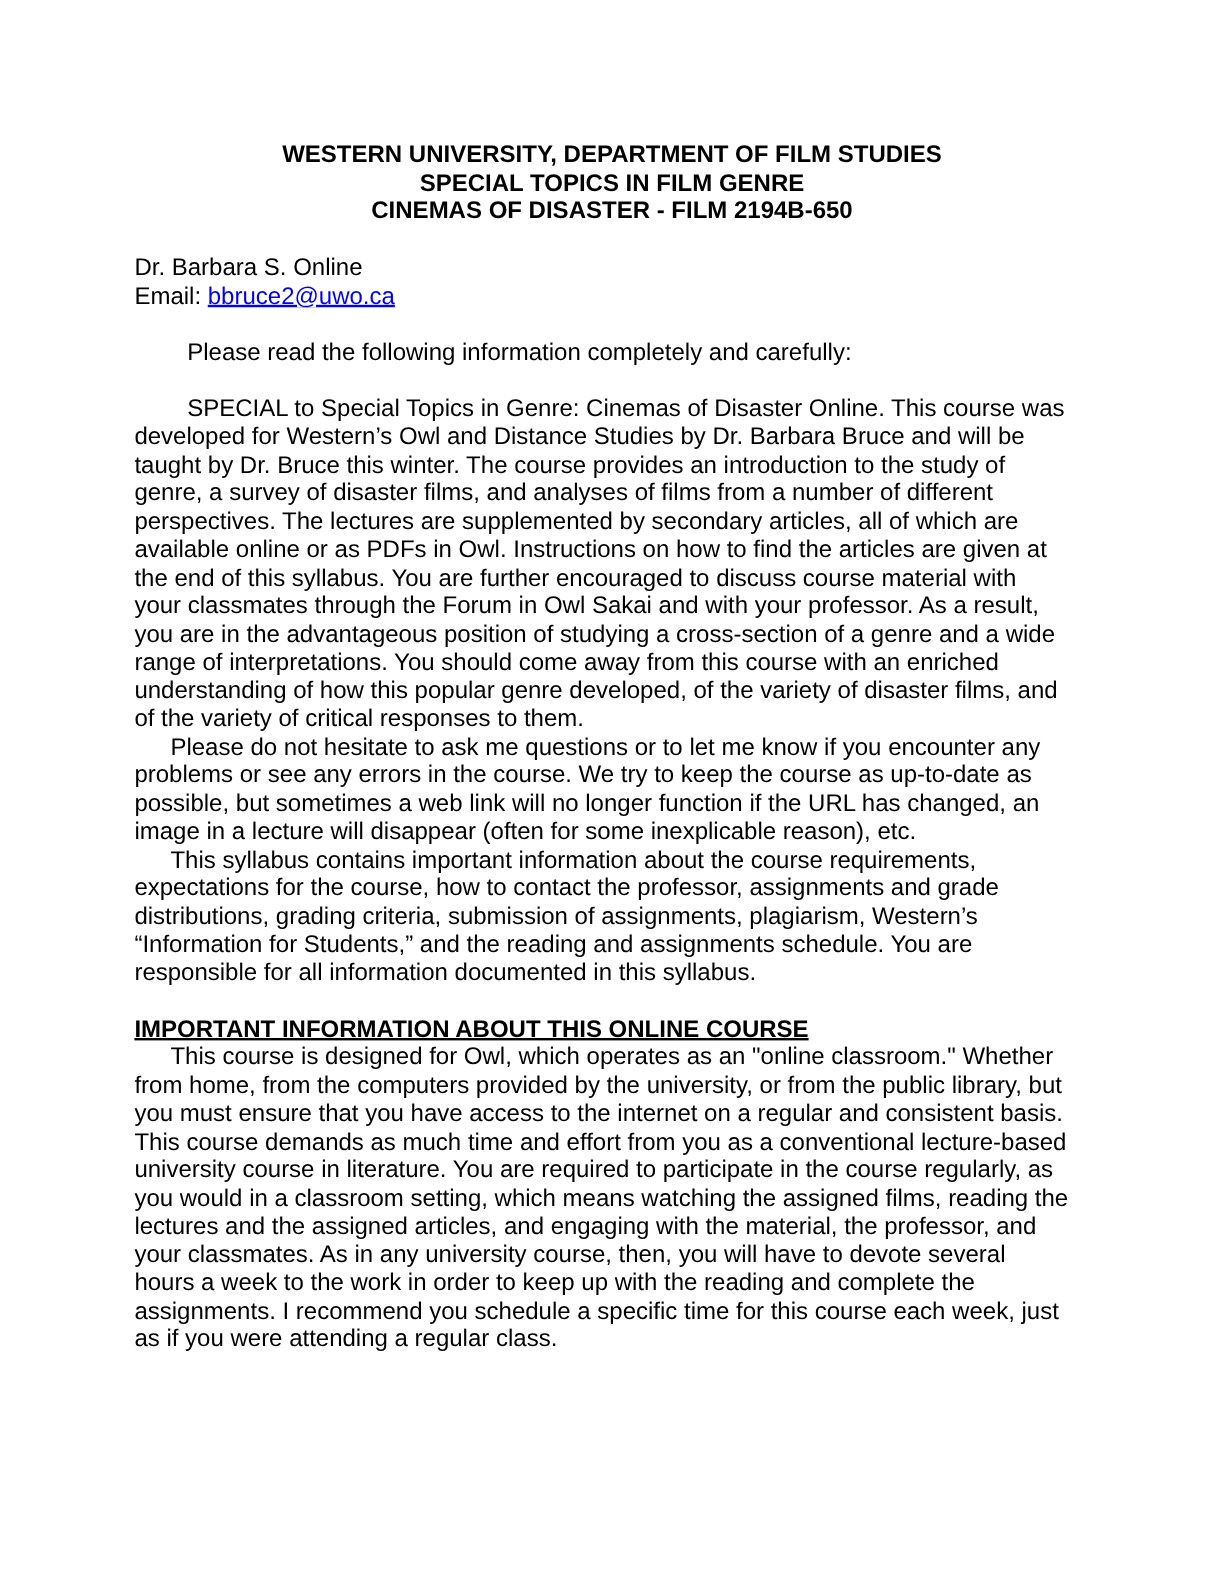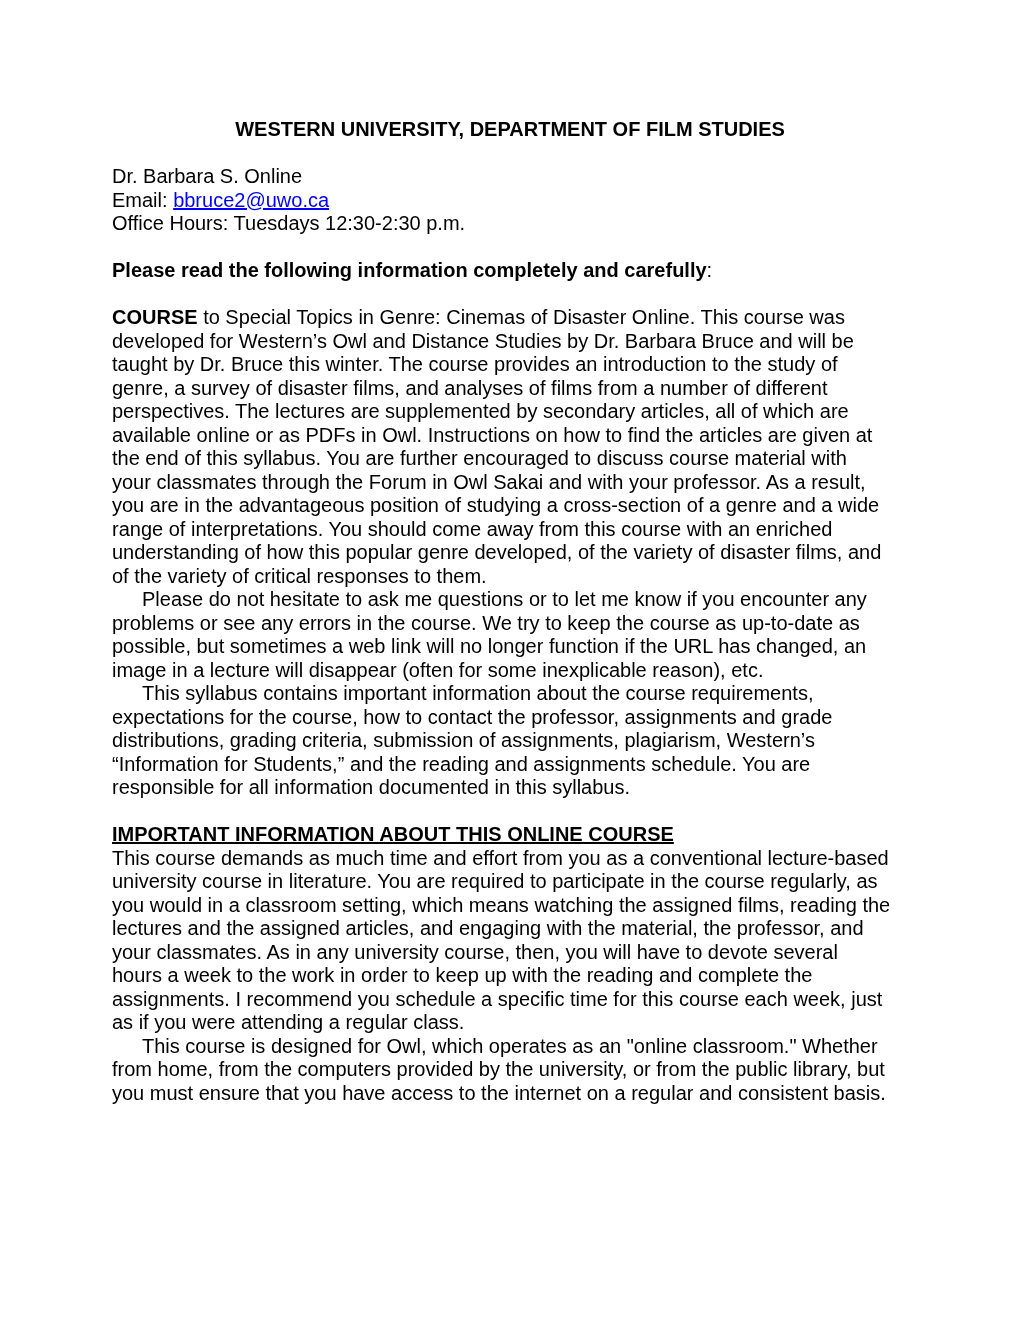--- a/index.html
+++ b/index.html
@@ -11,49 +11,50 @@
     font-family: "Liberation Sans", "DejaVu Sans", sans-serif;
     font-size: 20px;
     line-height: 23.5px;
     color: #000000;
   }
   .page { width: 1020px; height: 1152px; background: #ffffff; }
   .content { padding: 118px 112px 0 112px; }
   .title-block { font-weight: bold; text-align: center; }
   .mt { margin-top: 23.5px; }
   p { margin: 0; }
-  b, .bold { font-weight: bold; }
+  b, .bold { font-weight: normal; margin-left: 44px; }
   .lines { white-space: pre-line; }
   .indent { text-indent: 30px; }
   .heading { font-weight: bold; text-decoration: underline; }
   .email-link {
     color: var(--color-link, #0000FF);
     cursor: pointer;
   }
 </style>
 </head>
 <body>
 
 <div class="page">
   <div class="content">
 
     <header class="title-block">
       <div>WESTERN UNIVERSITY, DEPARTMENT OF FILM STUDIES</div>
+      <div>SPECIAL TOPICS IN FILM GENRE</div>
+      <div>CINEMAS OF DISASTER - FILM 2194B-650</div>
     </header>
 
     <section class="contact mt">
       <div>Dr. Barbara S. Online</div>
       <div><span>Email: </span><a href="#" class="email-link">bbruce2@uwo.ca</a></div>
-      <div>Office Hours: Tuesdays 12:30-2:30 p.m.</div>
     </section>
 
     <p class="mt"><b>Please read the following information completely and carefully</b><span>:</span></p>
 
     <section class="mt">
-      <p><b class="lead">COURSE</b><span class="lines"> to Special Topics in Genre: Cinemas of Disaster Online. This course was
+      <p><b class="lead">SPECIAL</b><span class="lines"> to Special Topics in Genre: Cinemas of Disaster Online. This course was
 developed for Western’s Owl and Distance Studies by Dr. Barbara Bruce and will be
 taught by Dr. Bruce this winter. The course provides an introduction to the study of
 genre, a survey of disaster films, and analyses of films from a number of different
 perspectives. The lectures are supplemented by secondary articles, all of which are
 available online or as PDFs in Owl. Instructions on how to find the articles are given at
 the end of this syllabus. You are further encouraged to discuss course material with
 your classmates through the Forum in Owl Sakai and with your professor. As a result,
 you are in the advantageous position of studying a cross-section of a genre and a wide
 range of interpretations. You should come away from this course with an enriched
 understanding of how this popular genre developed, of the variety of disaster films, and
@@ -64,27 +65,27 @@
 image in a lecture will disappear (often for some inexplicable reason), etc.</p>
       <p class="lines indent">This syllabus contains important information about the course requirements,
 expectations for the course, how to contact the professor, assignments and grade
 distributions, grading criteria, submission of assignments, plagiarism, Western’s
 “Information for Students,” and the reading and assignments schedule. You are
 responsible for all information documented in this syllabus.</p>
     </section>
 
     <section class="mt">
       <p class="heading">IMPORTANT INFORMATION ABOUT THIS ONLINE COURSE</p>
+      <p class="lines indent">This course is designed for Owl, which operates as an "online classroom." Whether
+from home, from the computers provided by the university, or from the public library, but
+you must ensure that you have access to the internet on a regular and consistent basis.</p>
       <p class="lines">This course demands as much time and effort from you as a conventional lecture-based
 university course in literature. You are required to participate in the course regularly, as
 you would in a classroom setting, which means watching the assigned films, reading the
 lectures and the assigned articles, and engaging with the material, the professor, and
 your classmates. As in any university course, then, you will have to devote several
 hours a week to the work in order to keep up with the reading and complete the
 assignments. I recommend you schedule a specific time for this course each week, just
 as if you were attending a regular class.</p>
-      <p class="lines indent">This course is designed for Owl, which operates as an "online classroom." Whether
-from home, from the computers provided by the university, or from the public library, but
-you must ensure that you have access to the internet on a regular and consistent basis.</p>
     </section>
 
   </div>
 </div>
 
 </body></html>

